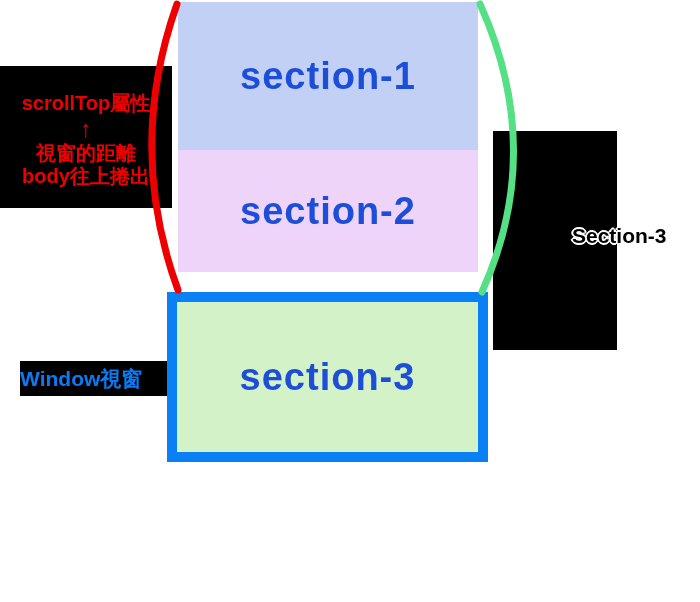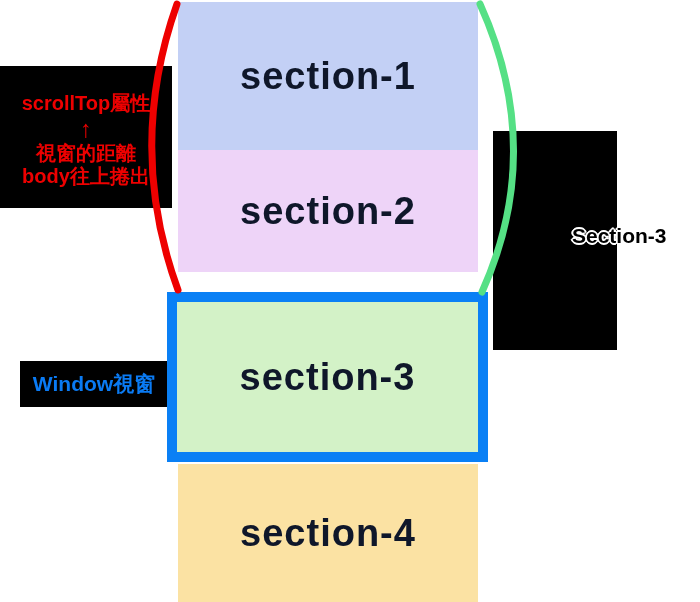--- a/index.html
+++ b/index.html
@@ -7,21 +7,21 @@
     position:relative;width:700px;height:602px;overflow:hidden;
     background:#ffffff;
     font-family:"Liberation Sans","DejaVu Sans",sans-serif;
   }
   
   .section{
     position:absolute;left:178px;width:300px;
     display:flex;align-items:center;justify-content:center;
   }
   .section-label{
-    font-size:38px;font-weight:bold;color:#0f172a;letter-spacing:1px;
+    font-size:38px;font-weight:bold;color:#1d4ed8;letter-spacing:1px;
   }
   #sec1{top:2px;height:148px;background:#c3d0f5;}
   #sec2{top:150px;height:122px;background:#eed4f8;}
   #sec4{top:464px;height:138px;background:#fbe2a3;}
   
   #viewportBox{
     position:absolute;left:167px;top:292px;width:301px;height:150px;
     border:10px solid #0a80f5;background:#d3f2c7;
     display:flex;align-items:center;justify-content:center;
     z-index:3;
@@ -36,41 +36,38 @@
   .red-text{color:#ee0000;font-weight:bold;font-size:20px;line-height:1.15;white-space:nowrap;}
   .arrow-up{color:#ee0000;font-weight:bold;font-size:24px;line-height:1.0;margin:2px 0 1px 0;}
   #rightBox{left:493px;top:131px;width:124px;height:219px;}
   #rightBoxLabel{
     position:absolute;left:572px;top:224px;z-index:4;
     font-size:21px;font-weight:bold;color:#000000;white-space:nowrap;
     text-shadow:-2px 0 0 #fff,2px 0 0 #fff,0 -2px 0 #fff,0 2px 0 #fff,
                 -1px -1px 0 #fff,1px -1px 0 #fff,-1px 1px 0 #fff,1px 1px 0 #fff;
   }
   #windowBox{
-    left:20px;top:361px;width:152px;height:46px;
-    display:flex;align-items:center;justify-content:center;
+    left:20px;top:361px;width:152px;height:35px;
+    display:flex;align-items:center;justify-content:flex-start;
     padding-right:4px;box-sizing:border-box;
   }
   #windowLabel{color:#0a7bf4;font-weight:bold;font-size:21px;white-space:nowrap;}
   
   #arcs{position:absolute;left:0;top:0;z-index:5;pointer-events:none;}
 </style>
 </head>
 <body>
 
 <div id="stage">
 
   <div class="section" id="sec1">
     <span class="section-label">section-1</span>
   </div>
   <div class="section" id="sec2">
     <span class="section-label">section-2</span>
-  </div>
-  <div class="section" id="sec4">
-    <span class="section-label">section-4</span>
   </div>
 
   <div id="viewportBox">
     <span class="section-label">section-3</span>
   </div>
 
   <div class="blackbox" id="scrollTopBox">
     <span class="red-text">scrollTop屬性</span>
     <span class="arrow-up">↑</span>
     <span class="red-text">視窗的距離</span>

